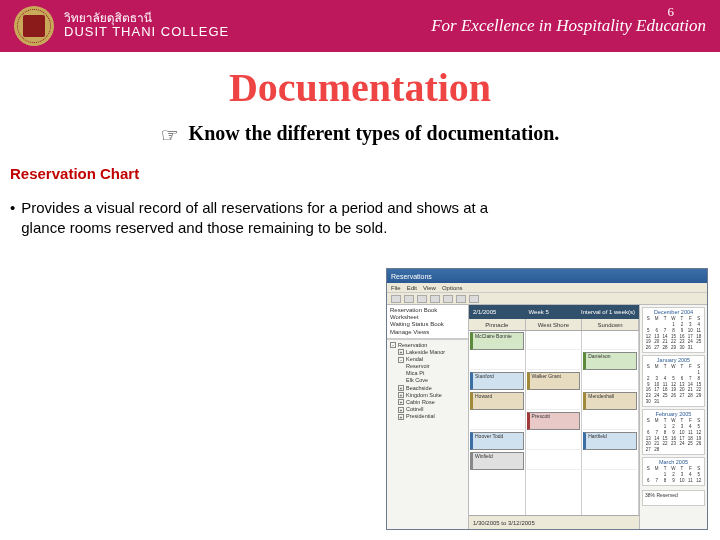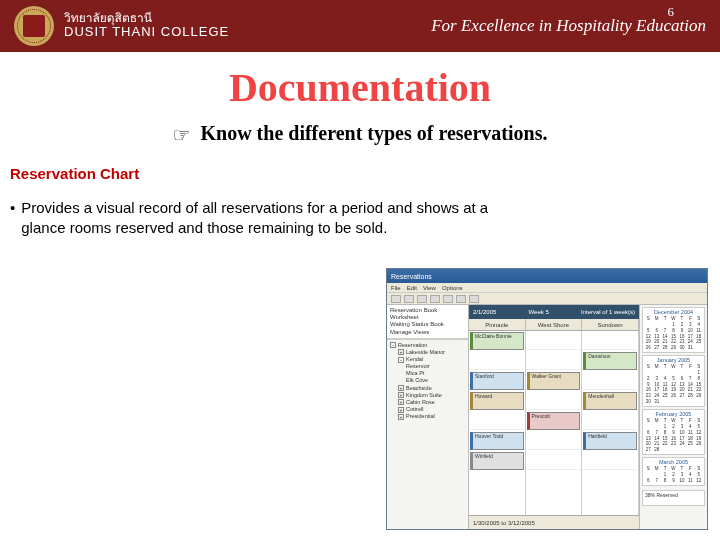--- a/index.html
+++ b/index.html
@@ -7,21 +7,21 @@
     width: 720px;
     height: 540px;
     background: #ffffff;
     font-family: Arial, Helvetica, sans-serif;
     position: relative;
     overflow: hidden;
   }
   .header {
     width: 100%;
     height: 52px;
-    background: #7f1d1d;
+    background: #be185d;
     display: flex;
     align-items: center;
     justify-content: space-between;
     padding: 0 14px;
     position: relative;
   }
   .header-left {
     display: flex;
     align-items: center;
     gap: 10px;
@@ -292,21 +292,21 @@
     </div>
   </div>
   <span class="page-number">6</span>
   <span class="header-right">For Excellence in Hospitality Education</span>
 </div>
 
 <h1 class="title">Documentation</h1>
 
 <div class="subtitle-row">
   <span class="subtitle-icon">☞</span>
-  <span class="subtitle">Know the different types of reservations.</span>
+  <span class="subtitle">Know the different types of documentation.</span>
 </div>
 
 <div class="content">
   <div class="section-heading">Reservation Chart</div>
   <div class="bullet-row">
     <span class="bullet-dot">•</span>
     <span>Provides a visual record of all reservations for a period and shows at a glance rooms reserved and those remaining to be sold.</span>
   </div>
 </div>
 

